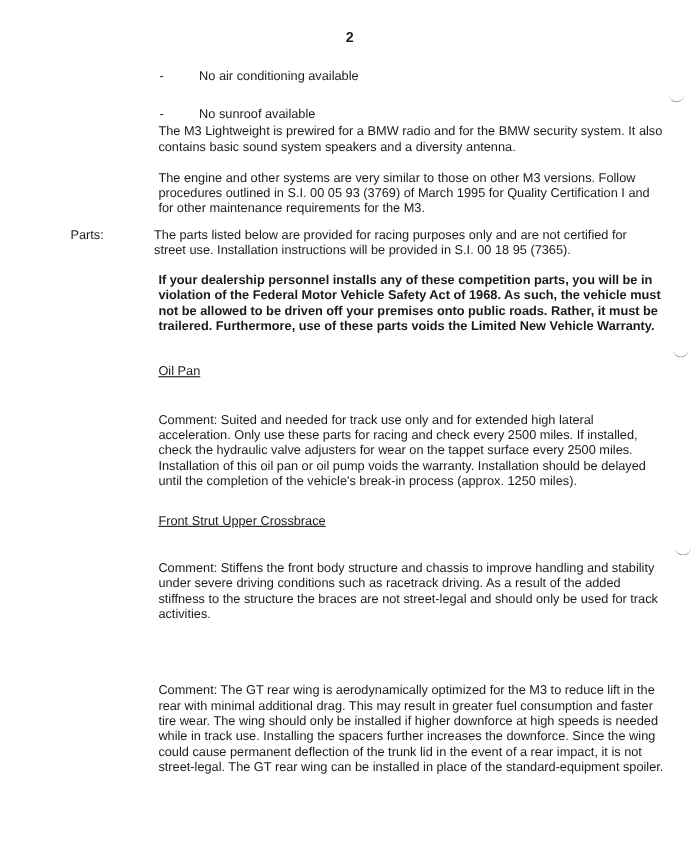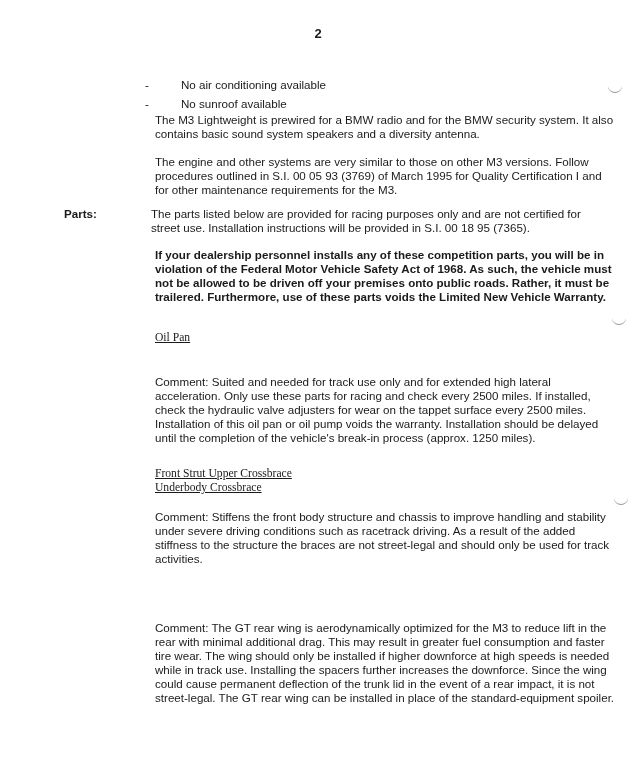--- a/index.html
+++ b/index.html
@@ -2,35 +2,35 @@
 <html><head>
 <meta charset="utf-8">
 <style>
   html, body { margin: 0; padding: 0; }
   body {
     width: 636px; height: 768px; background: #ffffff; position: relative; overflow: hidden;
     font-family: "Liberation Sans", "DejaVu Sans", sans-serif; color: #1a1a1a;
     font-size: 11.6px; line-height: 14.1px;
   }
   .page-number { position: absolute; top: 27px; left: 0; width: 636px; text-align: center; font-weight: bold; font-size: 13px; }
-  .block { position: absolute; left: 144px; width: 460px; margin-left: 11px; }
+  .block { position: absolute; left: 144px; width: 460px; }
   .bullet { position: absolute; left: 145px; }
   .bullet .dash { display: inline-block; width: 36px; }
-  .label { position: absolute; left: 64px; font-weight: bold; }
+  .label { position: absolute; left: 64px; font-weight: normal; }
   .bold { font-weight: bold; }
-  .u { text-decoration: underline; display: block; font-family: Liberation Serif, serif; }
+  .u { text-decoration: underline; display: block; }
   p { margin: 0; }
   .mark { position: absolute; width: 14px; height: 6px; border-bottom: 1px solid #999; border-radius: 0 0 8px 8px; }
 </style>
 </head>
 <body>
 
 <div class="page-number">2</div>
 
-<div class="bullet" style="top:78px">
+<div class="bullet" style="top:63px">
   <span class="dash">-</span><span>No air conditioning available</span>
 </div>
 <div class="bullet" style="top:97px">
   <span class="dash">-</span><span>No sunroof available</span>
 </div>
 
 <p class="block" style="top:113px">The M3 Lightweight is prewired for a BMW radio and for the BMW security system.  It also contains basic sound system speakers and a diversity antenna.</p>
 <p class="block" style="top:155px">The engine and other systems are very similar to those on other M3 versions. Follow procedures outlined in S.I. 00 05 93 (3769) of March 1995 for Quality Certification I and for other maintenance requirements for the M3.</p>
 
 <div class="label" style="top:207px">Parts:</div>
@@ -38,21 +38,20 @@
 
 <p class="block bold" style="top:248px">If your dealership personnel installs any of these competition parts, you will be in violation of the Federal Motor Vehicle Safety Act of 1968.  As such, the vehicle must not be allowed to be driven off your premises onto public roads.  Rather, it must be trailered.  Furthermore, use of these parts voids the Limited New Vehicle Warranty.</p>
 
 <div class="block" style="top:331px">
   <span class="u">Oil Pan</span>
 </div>
 <p class="block" style="top:375px">Comment: Suited and needed for track use only and for extended high lateral acceleration.  Only use these parts for racing and check every 2500 miles.  If installed, check the hydraulic valve adjusters for wear on the tappet surface every 2500 miles.  Installation of this oil pan or oil pump voids the warranty.  Installation should be delayed until the completion of the vehicle's break-in process (approx. 1250 miles).</p>
 
 <div class="block" style="top:467px">
   <span class="u">Front Strut Upper Crossbrace</span>
-  <span class="u">Underbody Crossbrace</span>
 </div>
 <p class="block" style="top:510px">Comment: Stiffens the front body structure and chassis to improve handling and stability under severe driving conditions such as racetrack driving.  As a result of the added stiffness to the structure the braces are not street-legal and should only be used for track activities.</p>
 
 <div class="block" style="top:578px">
 </div>
 <p class="block" style="top:621px">Comment: The GT rear wing is aerodynamically optimized for the M3 to reduce lift in the rear with minimal additional drag.  This may result in greater fuel consumption and faster tire wear.  The wing should only be installed if higher downforce at high speeds is needed while in track use.  Installing the spacers further increases the downforce.  Since the wing could cause permanent deflection of the trunk lid in the event of a rear impact, it is not street-legal.  The GT rear wing can be installed in place of the standard-equipment spoiler.</p>
 
 <div class="mark" style="left:608px; top:86px"></div>
 <div class="mark" style="left:612px; top:318px"></div>
 <div class="mark" style="left:614px; top:498px"></div>

